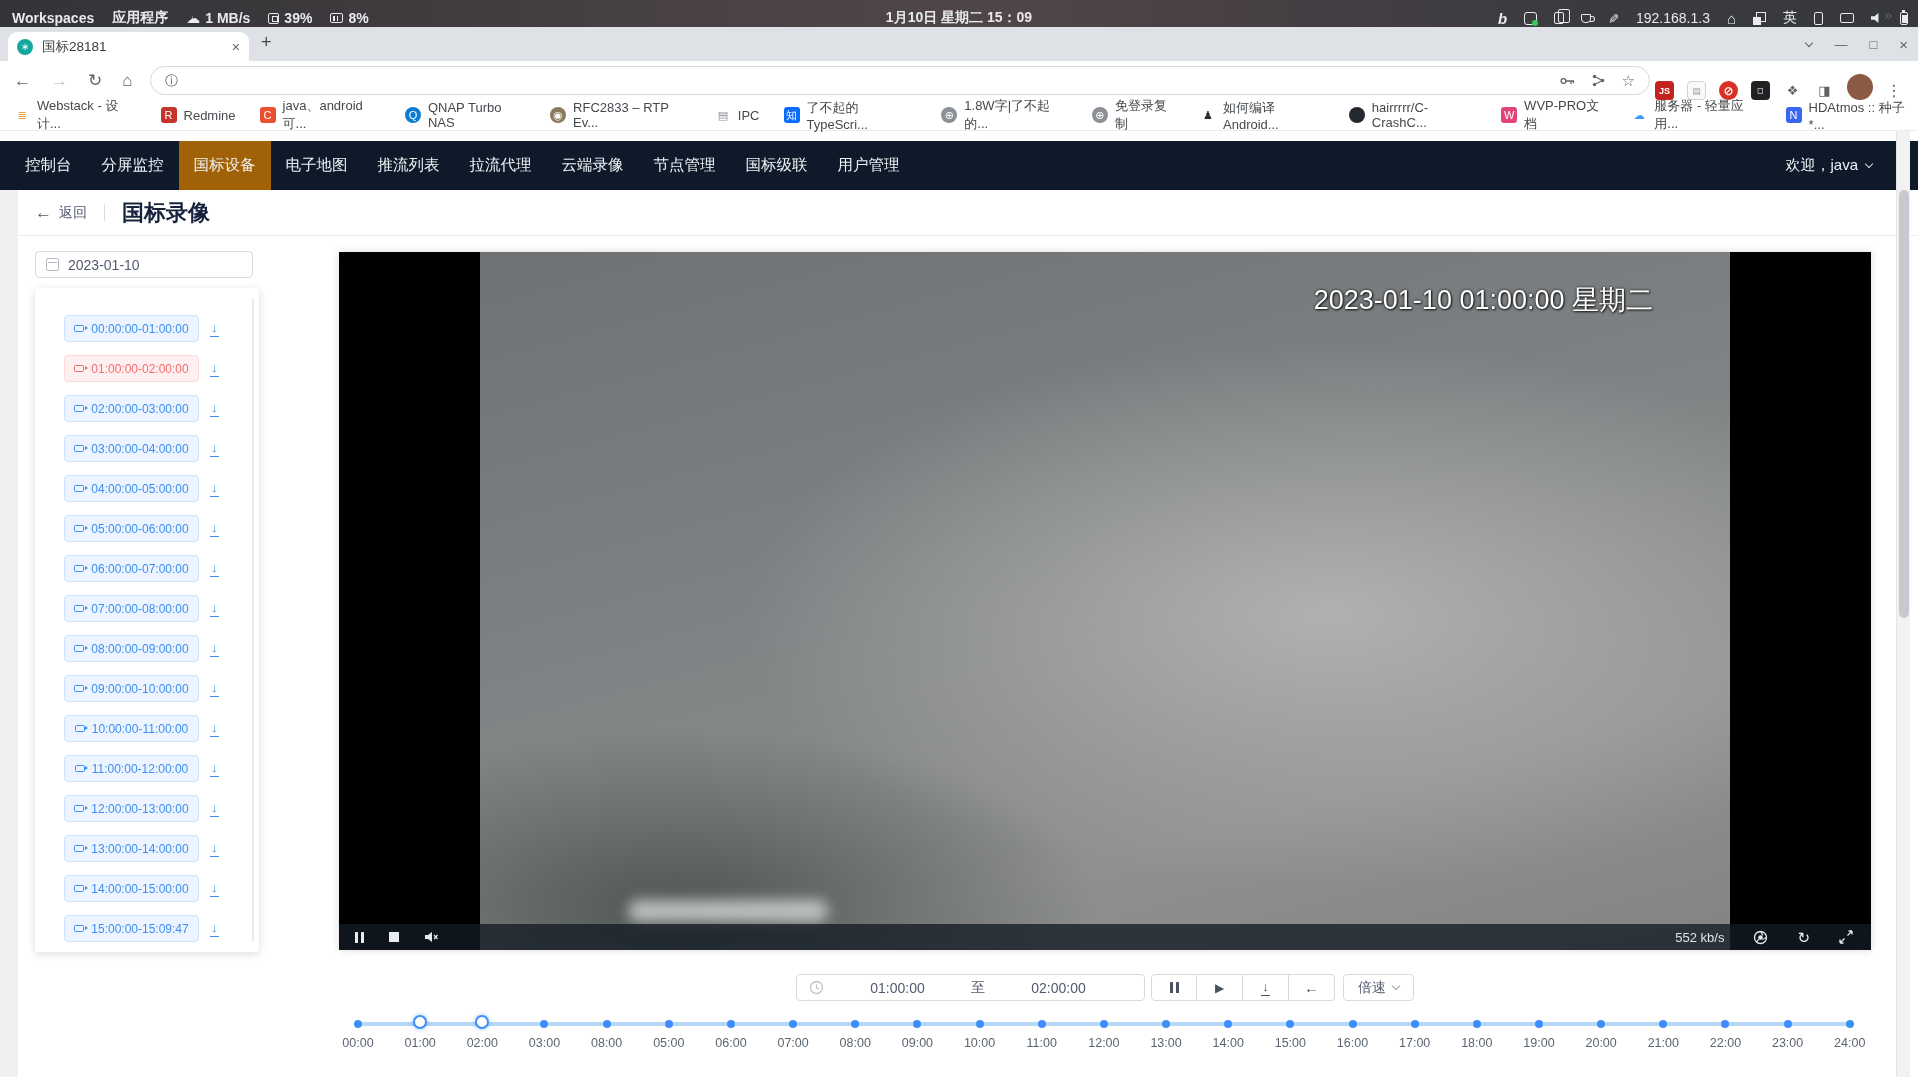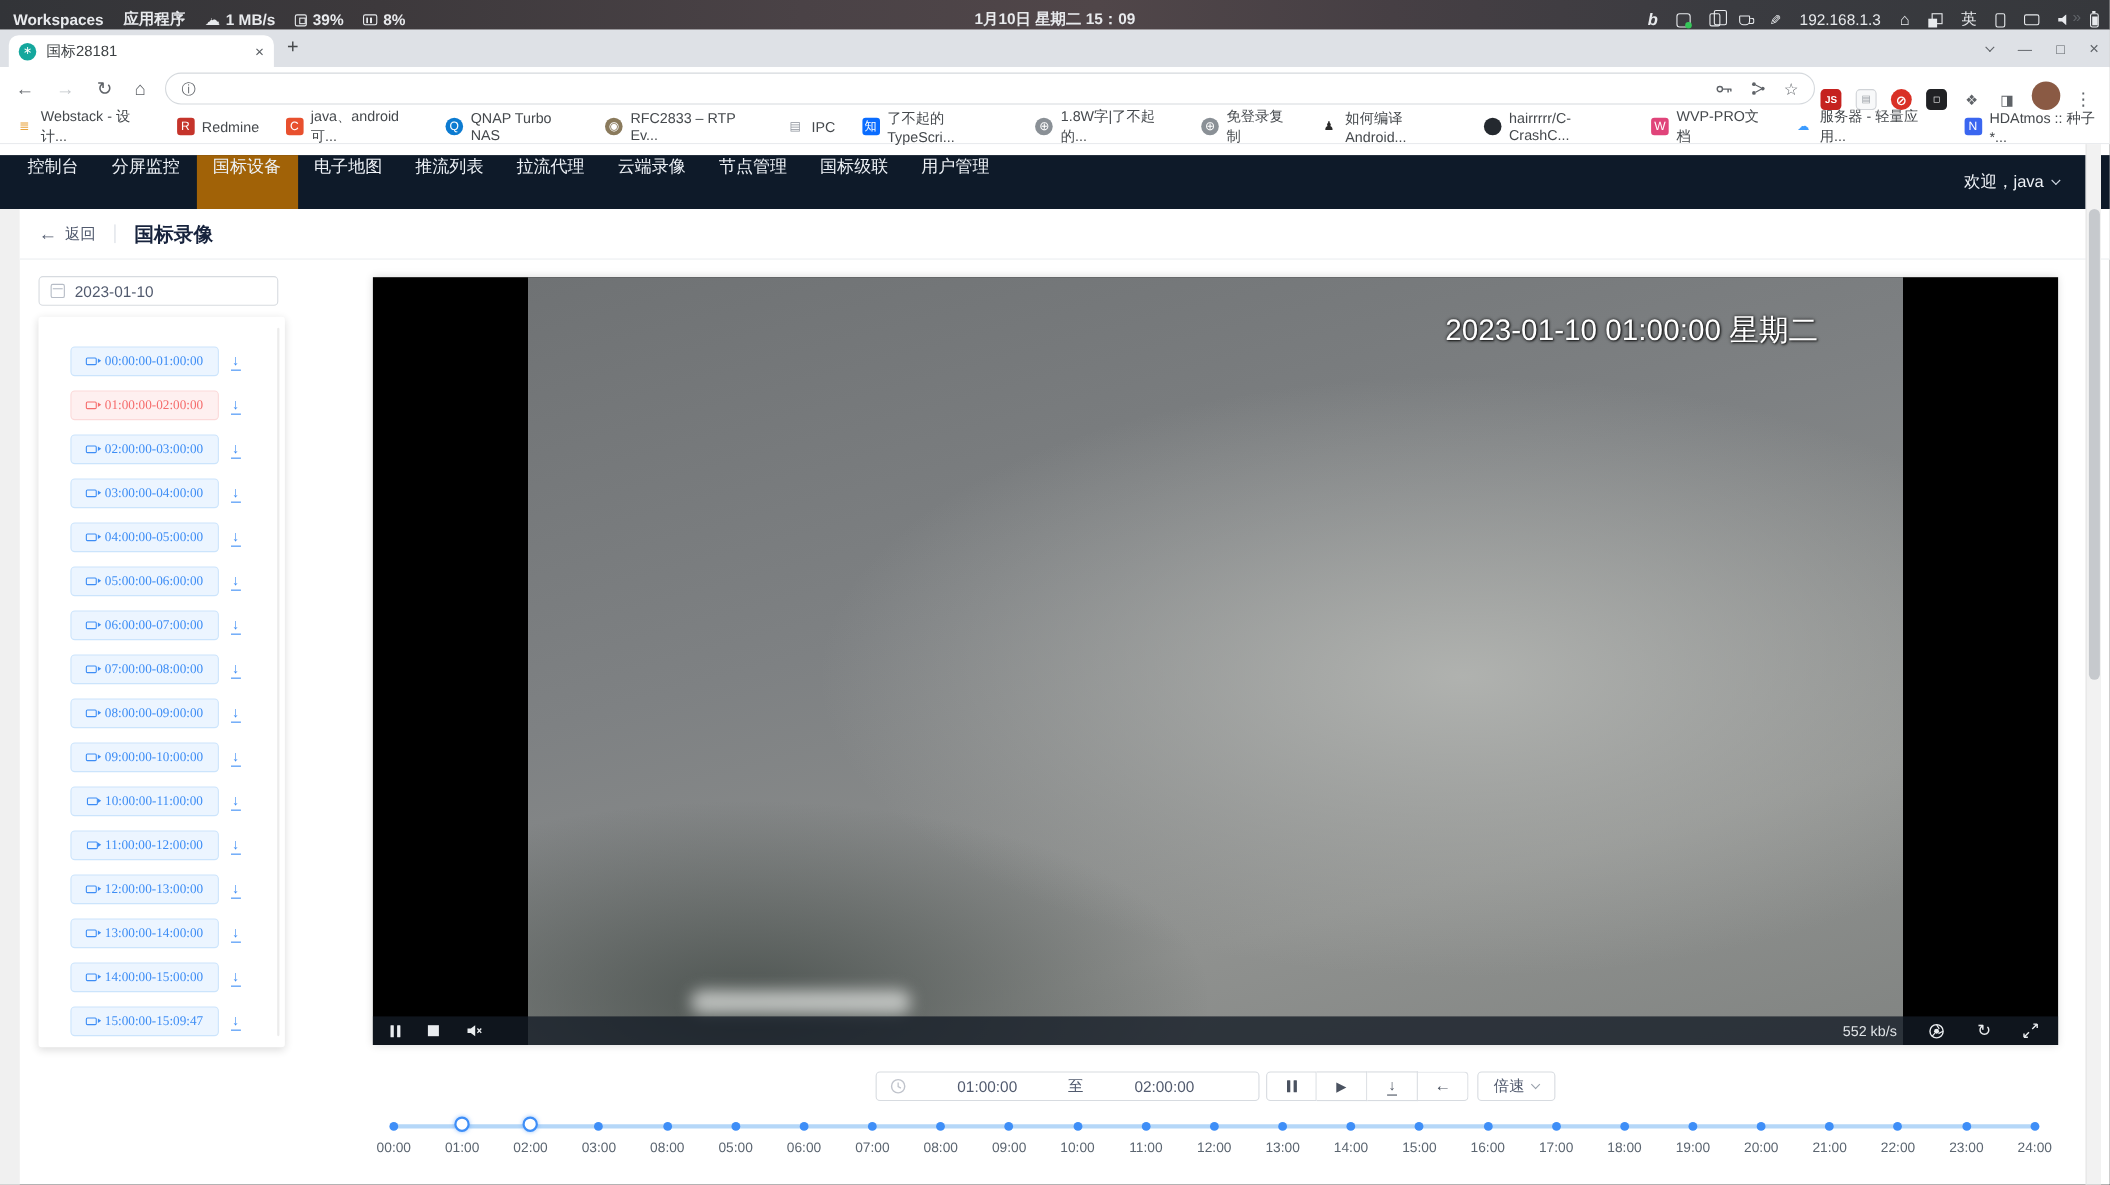--- a/index.html
+++ b/index.html
@@ -67,43 +67,43 @@
   
   .bookmarksbar{position:absolute;left:0;top:100px;width:1918px;height:31px;background:#fff;border-bottom:1px solid #e9ebee;
     display:flex;align-items:center;gap:24px;padding-left:14px;font-size:13px;color:#45494d}
   .bm{display:flex;align-items:center;gap:7px;cursor:pointer}
   .bm-ic{width:16px;height:16px;border-radius:3px;display:flex;align-items:center;justify-content:center;font-size:11px;line-height:1;flex:none}
   .bm-overflow{position:absolute;right:26px;top:7px;color:#5f6368;font-size:14px}
 
   
   .appnav{position:absolute;left:0;top:141px;width:1918px;height:49px;background:#0e1a29;display:flex;align-items:center;color:#eef2f7;font-size:15.5px}
   .navitems{display:flex;height:100%;padding-left:10px}
-  .navitem{height:100%;display:flex;padding:0 15px;cursor:pointer;white-space:nowrap}
+  .navitem{height:100%;display:flex;align-items:center;padding:0 15px;cursor:pointer;white-space:nowrap}
   .navitem.active{background:#a16207}
   .welcome{margin-left:auto;margin-right:46px;display:flex;align-items:center;gap:8px;font-size:15px;cursor:pointer}
 
   
   .pageheader{position:absolute;left:18px;top:190px;width:1900px;height:46px;background:#fff;border-bottom:1px solid #eceef1;
     display:flex;align-items:center;padding-left:17px}
   .backbtn{display:flex;align-items:center;gap:7px;color:#515a6e;font-size:14px;cursor:pointer}
   .backarrow{font-size:17px;line-height:1}
   .vdiv{width:1px;height:17px;background:#d8dce3;margin:0 17px}
-  .pagetitle{font-size:18px;font-weight:bold;color:#17233d}
+  .pagetitle{font-size:22px;font-weight:bold;color:#17233d}
   .gutter{position:absolute;left:0;top:190px;width:18px;height:887px;background:#f0f0f0}
 
   
   .datepicker{position:absolute;left:35px;top:251px;width:218px;height:27px;border:1px solid #d7dbe0;border-radius:4px;background:#fff;
     display:flex;align-items:center;gap:9px;padding:0 10px;font-size:14px;color:#515a6e;cursor:pointer}
   .cal-ic{width:13px;height:13px;border:1.3px solid #b6bcc6;border-radius:2px;position:relative;flex:none}
   .cal-ic::before{content:'';position:absolute;left:1px;right:1px;top:2.5px;border-top:1.3px solid #b6bcc6}
   .seglist{position:absolute;left:35px;top:288px;width:224px;height:664px;background:#fff;border-radius:3px;
     box-shadow:0 2px 8px rgba(0,0,0,.14);padding-top:27px}
   .segrow{height:27px;margin:0 0 13px 29px;display:flex;align-items:center}
   .segpill{width:135px;height:27px;border:1px solid #cbe4fc;background:#ecf5ff;color:#3d8df5;border-radius:4px;
-    display:flex;align-items:center;justify-content:center;gap:5px;font-size:12px;font-family:Liberation Serif, serif;cursor:pointer}
+    display:flex;align-items:center;justify-content:center;gap:5px;font-size:12px;font-family:Liberation Sans, sans-serif;cursor:pointer}
   .segpill.active{background:#fef0f0;border-color:#fbd9d9;color:#f56c6c}
   .cam{width:10px;height:7px;border:1.2px solid currentColor;border-radius:1.5px;position:relative;margin-right:2px;flex:none}
   .cam::after{content:'';position:absolute;right:-4.5px;top:.2px;border-left:3.5px solid currentColor;border-top:2.6px solid transparent;border-bottom:2.6px solid transparent}
   .segdl{margin-left:12px;background:none;border:none;color:#3d8df5;cursor:pointer}
   .dlic{position:relative;font-style:normal;font-size:13px;font-weight:bold;display:inline-block;padding-bottom:3px;line-height:1}
   .dlic::after{content:'';position:absolute;left:-1.5px;right:-1.5px;bottom:0;border-bottom:1.7px solid currentColor}
   .rail{position:absolute;right:5px;top:10px;bottom:10px;width:2px;background:#ececec;border-radius:2px}
 
   
   .player{position:absolute;left:339px;top:252px;width:1532px;height:698px;background:#000;box-shadow:0 0 8px rgba(0,0,0,.15)}

